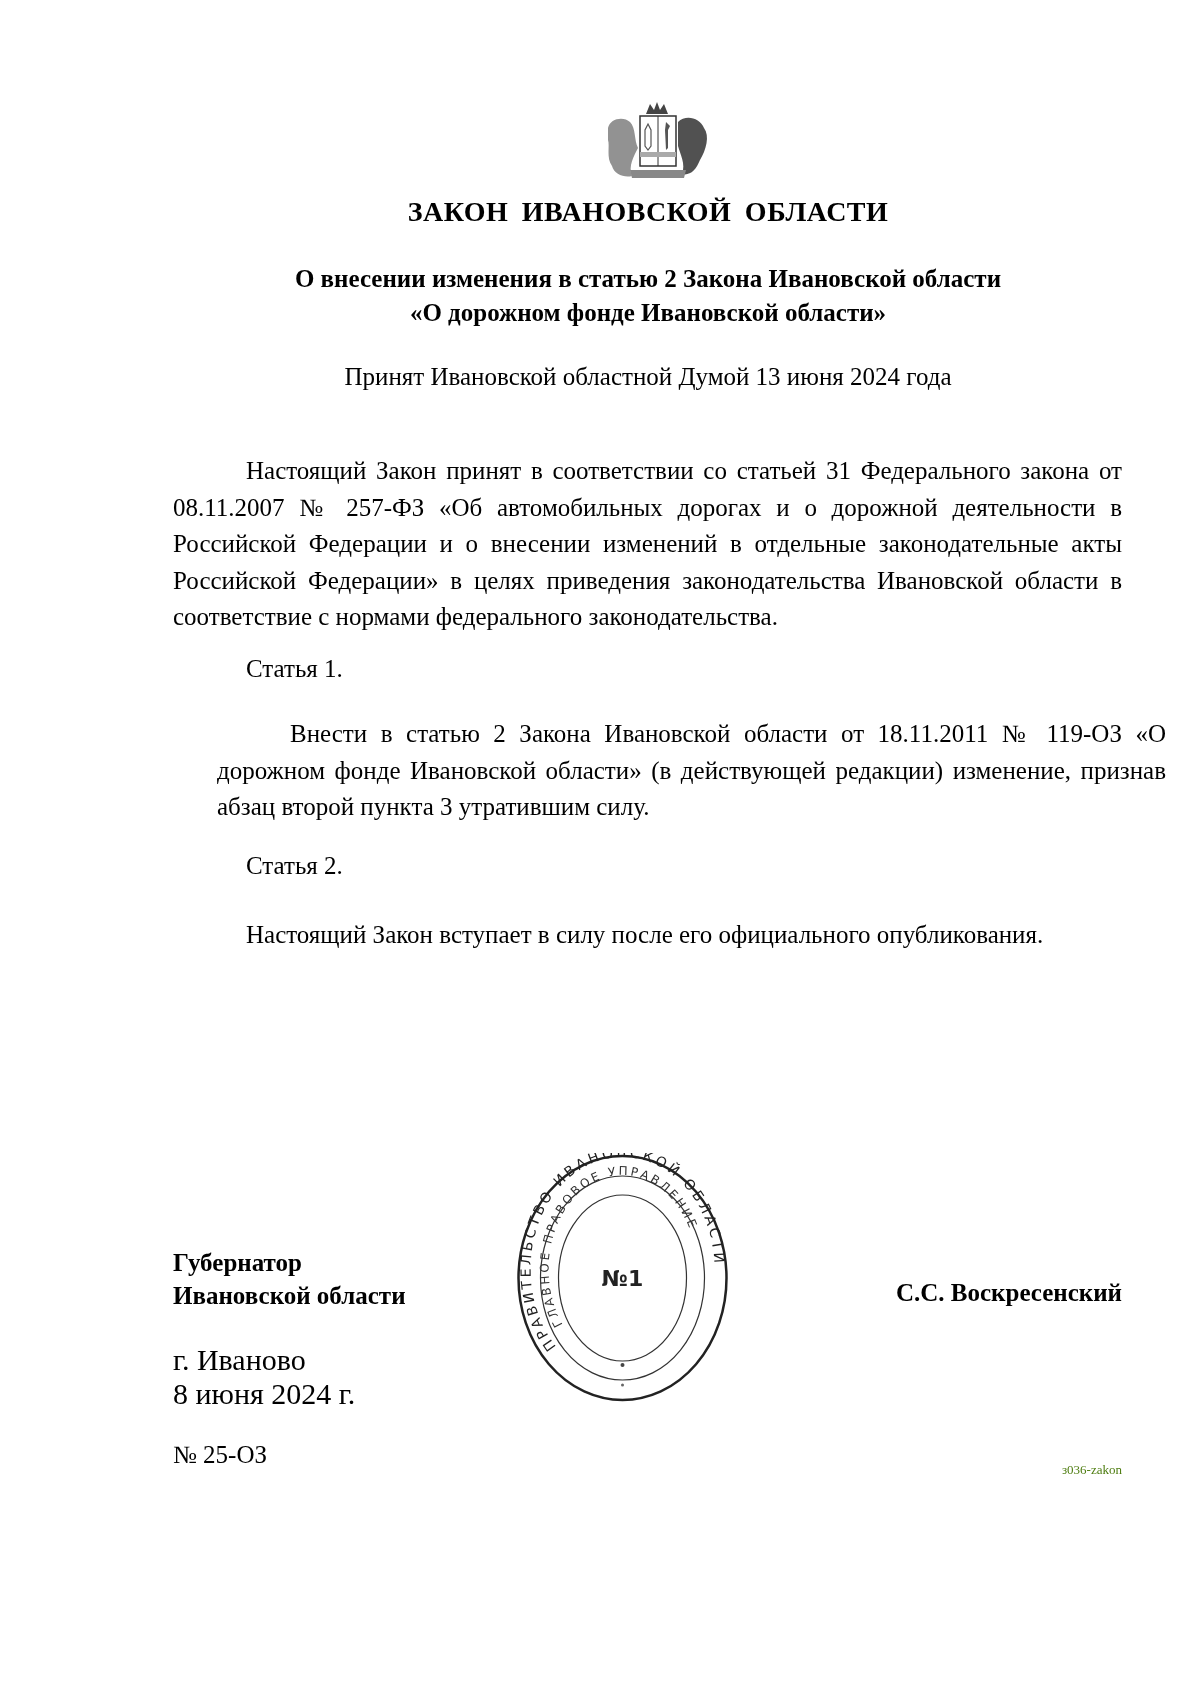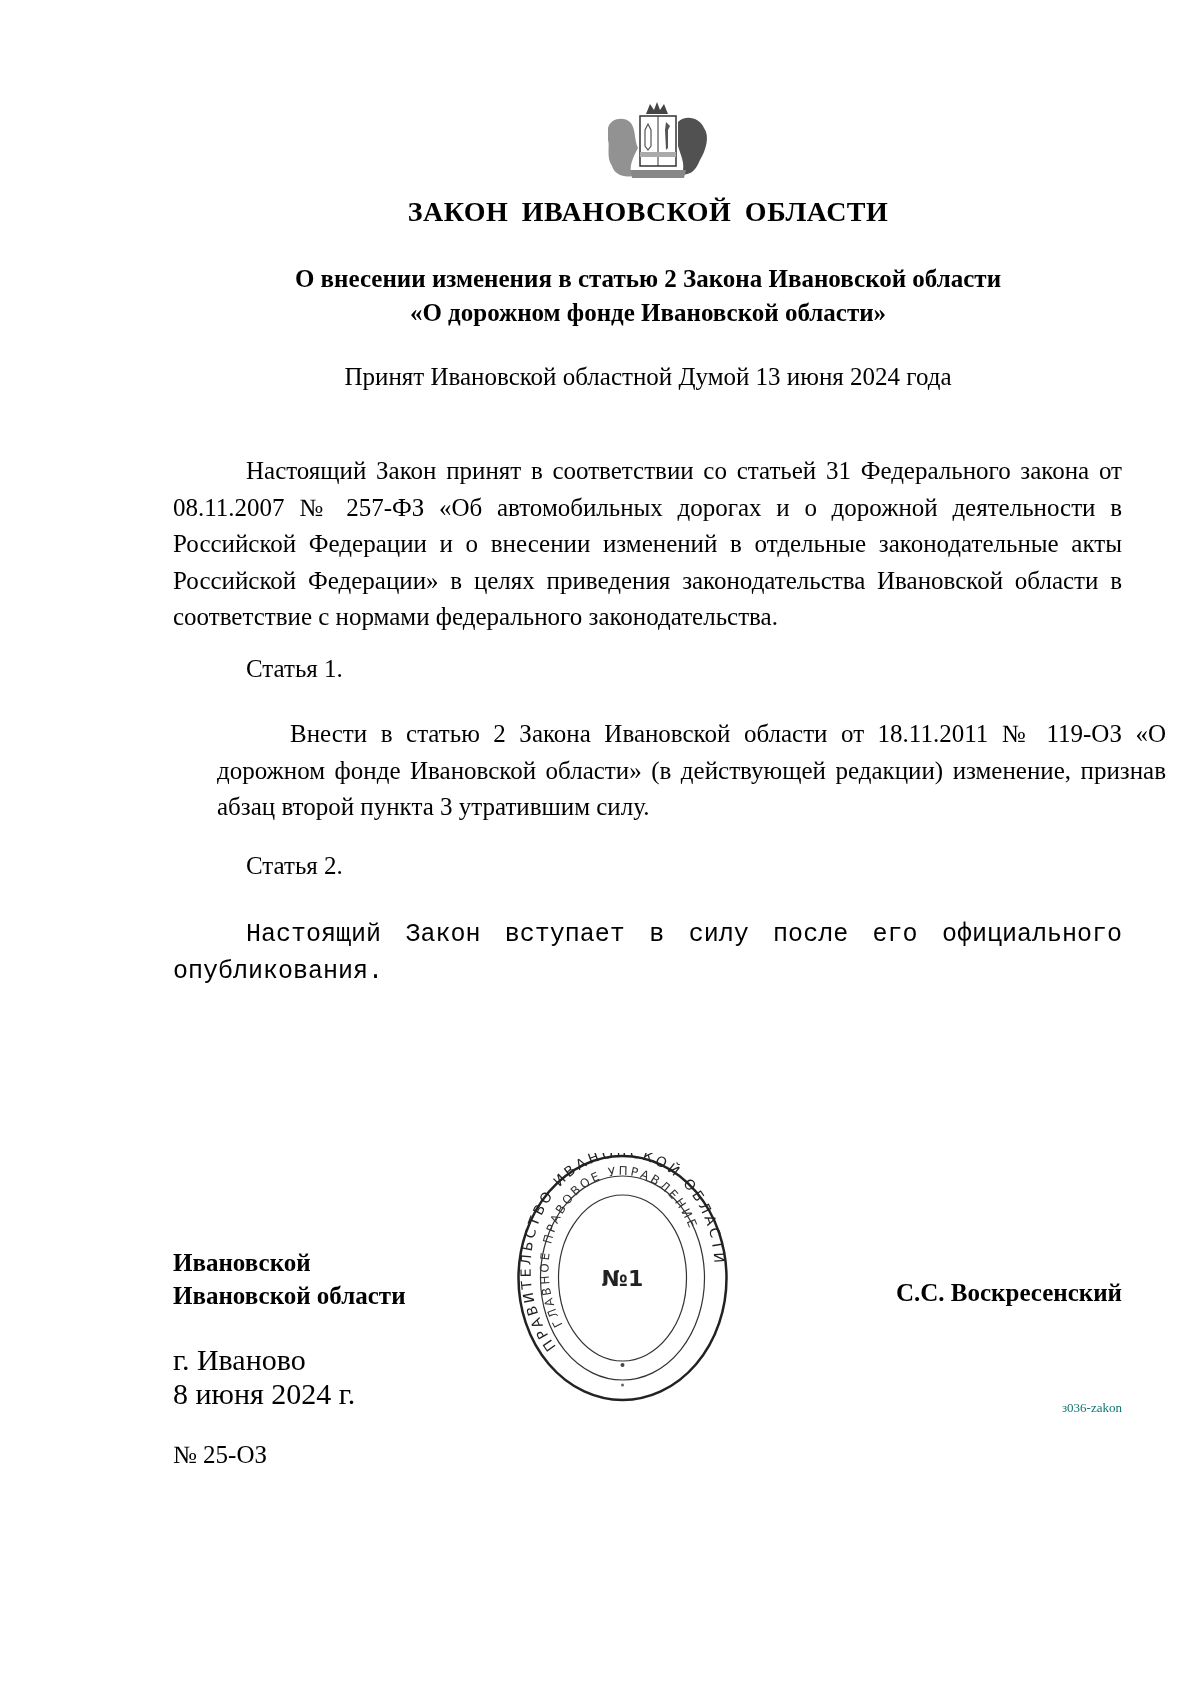--- a/index.html
+++ b/index.html
@@ -13,27 +13,27 @@
               font-size:25px; line-height:34px; }
   .adopted { left:0; width:1296px; top:363px; text-align:center; font-size:25px; }
   .para { left:173px; width:949px; font-size:25px; line-height:36.5px;
           text-align:justify; text-align-last:left; }
   .para .ind { display:inline-block; width:73px; }
   .p1 { top:453px; }
   .art-h { left:246px; font-weight:normal; font-size:25px; }
   .a1h { top:655px; }
   .p2 { top:716px;margin-left:44px; }
   .a2h { top:852px; }
-  .p3 { top:917px;font-family:Liberation Mono, monospace; }
+  .p3 { top:917px; }
   .sig-left { left:173px; top:1246px; font-weight:bold; font-size:25px; line-height:33px; }
   .sig-right { right:78px; top:1279px; font-weight:bold; font-size:25px;margin-left:48px; }
   .stamp { left:515px; top:1153px; width:215px; height:250px; }
   .place { left:173px; top:1343px; font-size:30px; line-height:34px; }
   .number { left:173px; top:1441px; font-size:25px; }
-  .tag { right:78px; top:1400px; font-size:13px; color:#0f766e; }
+  .tag { right:78px; top:1462px; font-size:13px; color:#4d7c0f; }
 </style>
 </head>
 <body>
 
 <div class="abs emblem">
   <svg width="115" height="88" viewBox="0 0 115 88">
 
     <path d="M46 14 L50 4 L54 10 L57 2 L60 10 L64 4 L68 14 Z" fill="#444"></path>
 
     <rect x="40" y="16" width="36" height="50" fill="#fff" stroke="#333" stroke-width="1.5"></rect>
@@ -63,21 +63,21 @@
 
 <div class="abs para p1"><span class="ind"></span><span>Настоящий Закон принят в соответствии со статьей 31 Федерального закона от 08.11.2007 № 257-ФЗ «Об автомобильных дорогах и о дорожной деятельности в Российской Федерации и о внесении изменений в отдельные законодательные акты Российской Федерации» в целях приведения законодательства Ивановской области в соответствие с нормами федерального законодательства.</span></div>
 
 <div class="abs art-h a1h">Статья 1.</div>
 <div class="abs para p2"><span class="ind"></span><span>Внести в статью 2 Закона Ивановской области от 18.11.2011 № 119-ОЗ «О дорожном фонде Ивановской области» (в действующей редакции) изменение, признав абзац второй пункта 3 утратившим силу.</span></div>
 
 <div class="abs art-h a2h">Статья 2.</div>
 <div class="abs para p3"><span class="ind"></span><span>Настоящий Закон вступает в силу после его официального опубликования.</span></div>
 
 <div class="abs sig-left">
-  <div>Ивановской</div>
+  <div>Губернатор</div>
   <div>Ивановской области</div>
 </div>
 
 <div class="abs stamp">
   <svg width="215" height="250" viewBox="0 0 215 250">
     <defs>
       <path id="outerArc" d="M 107.5,228 A 92,112 0 1,1 107.6,228"></path>
       <path id="innerArc" d="M 107.5,210 A 74,94 0 1,1 107.6,210"></path>
     </defs>
     <ellipse cx="107.5" cy="125" rx="104" ry="122" fill="none" stroke="#222" stroke-width="2.5"></ellipse>

